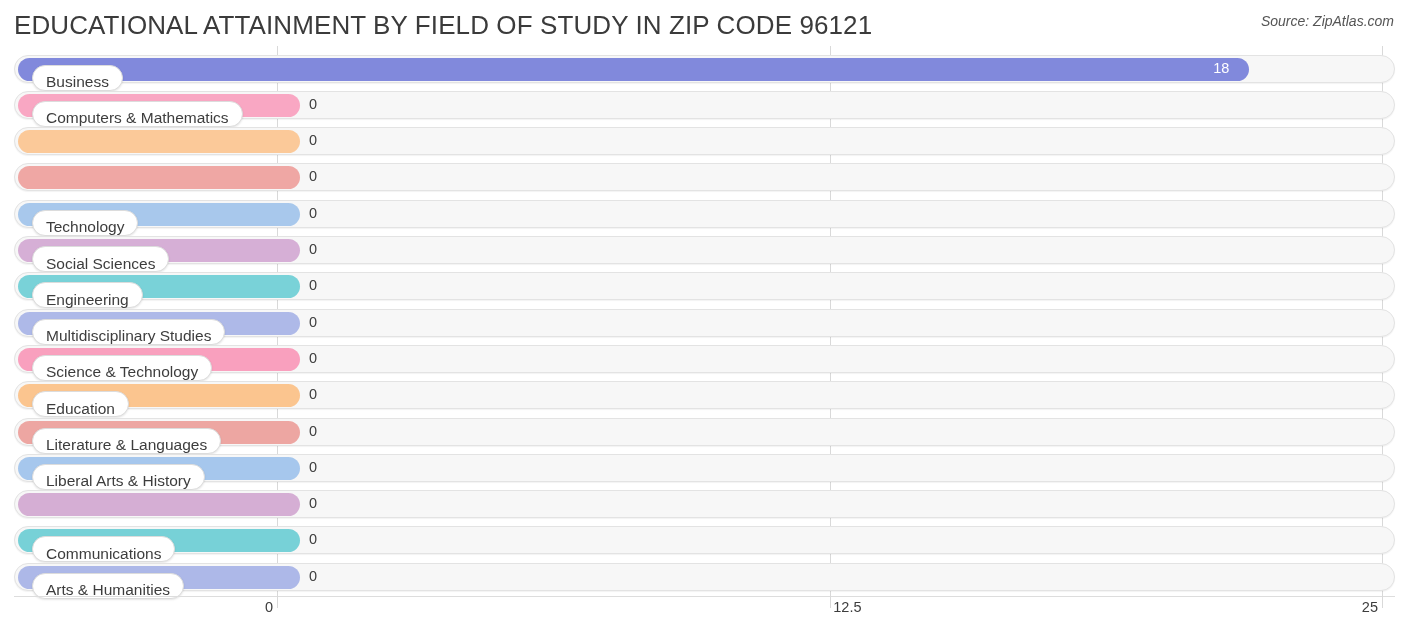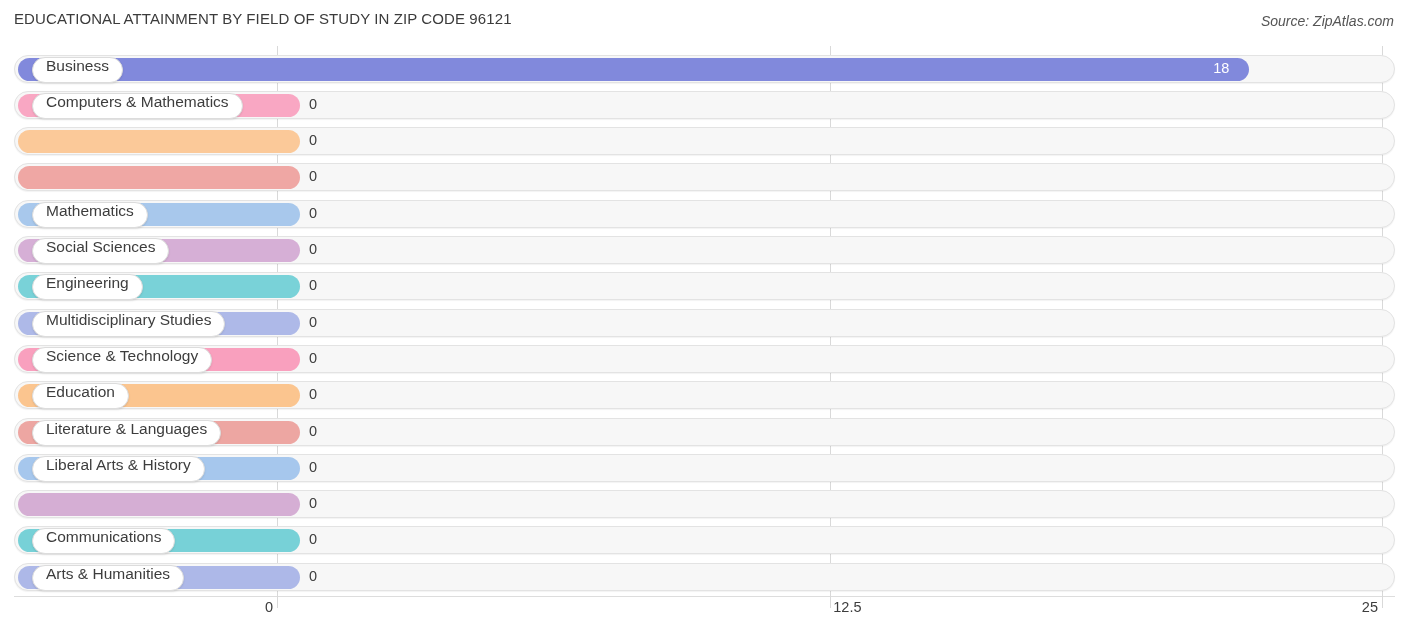--- a/index.html
+++ b/index.html
@@ -20,21 +20,21 @@
   #header {
     position: absolute;
     left: 0; top: 0;
     width: 1406px;
     height: 46px;
   }
   #chart-title {
     position: absolute;
     left: 14px;
     top: 10px;
-    font-size: 15px;
+    font-size: 26px;
     color: #3b3b3b;
     letter-spacing: 0.1px;
     white-space: nowrap;
   }
   #chart-source {
     position: absolute;
     right: 12px;
     top: 13px;
     font-size: 14px;
     font-style: italic;
@@ -93,29 +93,29 @@
     left: 18px;
     top: 7px;
     height: 23px;
     border-radius: 12px;
     box-sizing: border-box;
   }
 
   
   .pill {
     position: absolute;
-    top: 6px;
+    top: 14px;
     left: 32px;
     height: 26px;
     background: #ffffff;
     border: 1px solid #dcdcdc;
     border-radius: 14px;
     box-sizing: border-box;
     display: flex;
-    align-items: flex-start;
+    align-items: flex-end;
     padding: 0 13px;
     box-shadow: 0 1px 2px rgba(0,0,0,0.10);
     white-space: nowrap;
   }
   .pill-label {
     font-size: 15.5px;
     color: #3d3d3d;
     line-height: 1;
   }
 
@@ -210,21 +210,21 @@
       <div class="row" style="top: 113.4px;">
         <div class="track"></div>
         <div class="bar" style="width: 282px; background: rgb(239, 167, 164);"></div>
         <div class="value-out" style="left: 309px;">0</div>
       </div>
       <div class="row" style="top: 149.7px;">
         <div class="track"></div>
         <div class="bar" style="width: 282px; background: rgb(168, 200, 236);"></div>
         <div class="value-out" style="left: 309px;">0</div>
         <div class="pill">
-          <span class="pill-label">Mathematics</span>
+          <span class="pill-label">Technology</span>
         </div>
       </div>
       <div class="row" style="top: 186px;">
         <div class="track"></div>
         <div class="bar" style="width: 282px; background: rgb(214, 175, 214);"></div>
         <div class="value-out" style="left: 309px;">0</div>
         <div class="pill">
           <span class="pill-label">Social Sciences</span>
         </div>
       </div>

